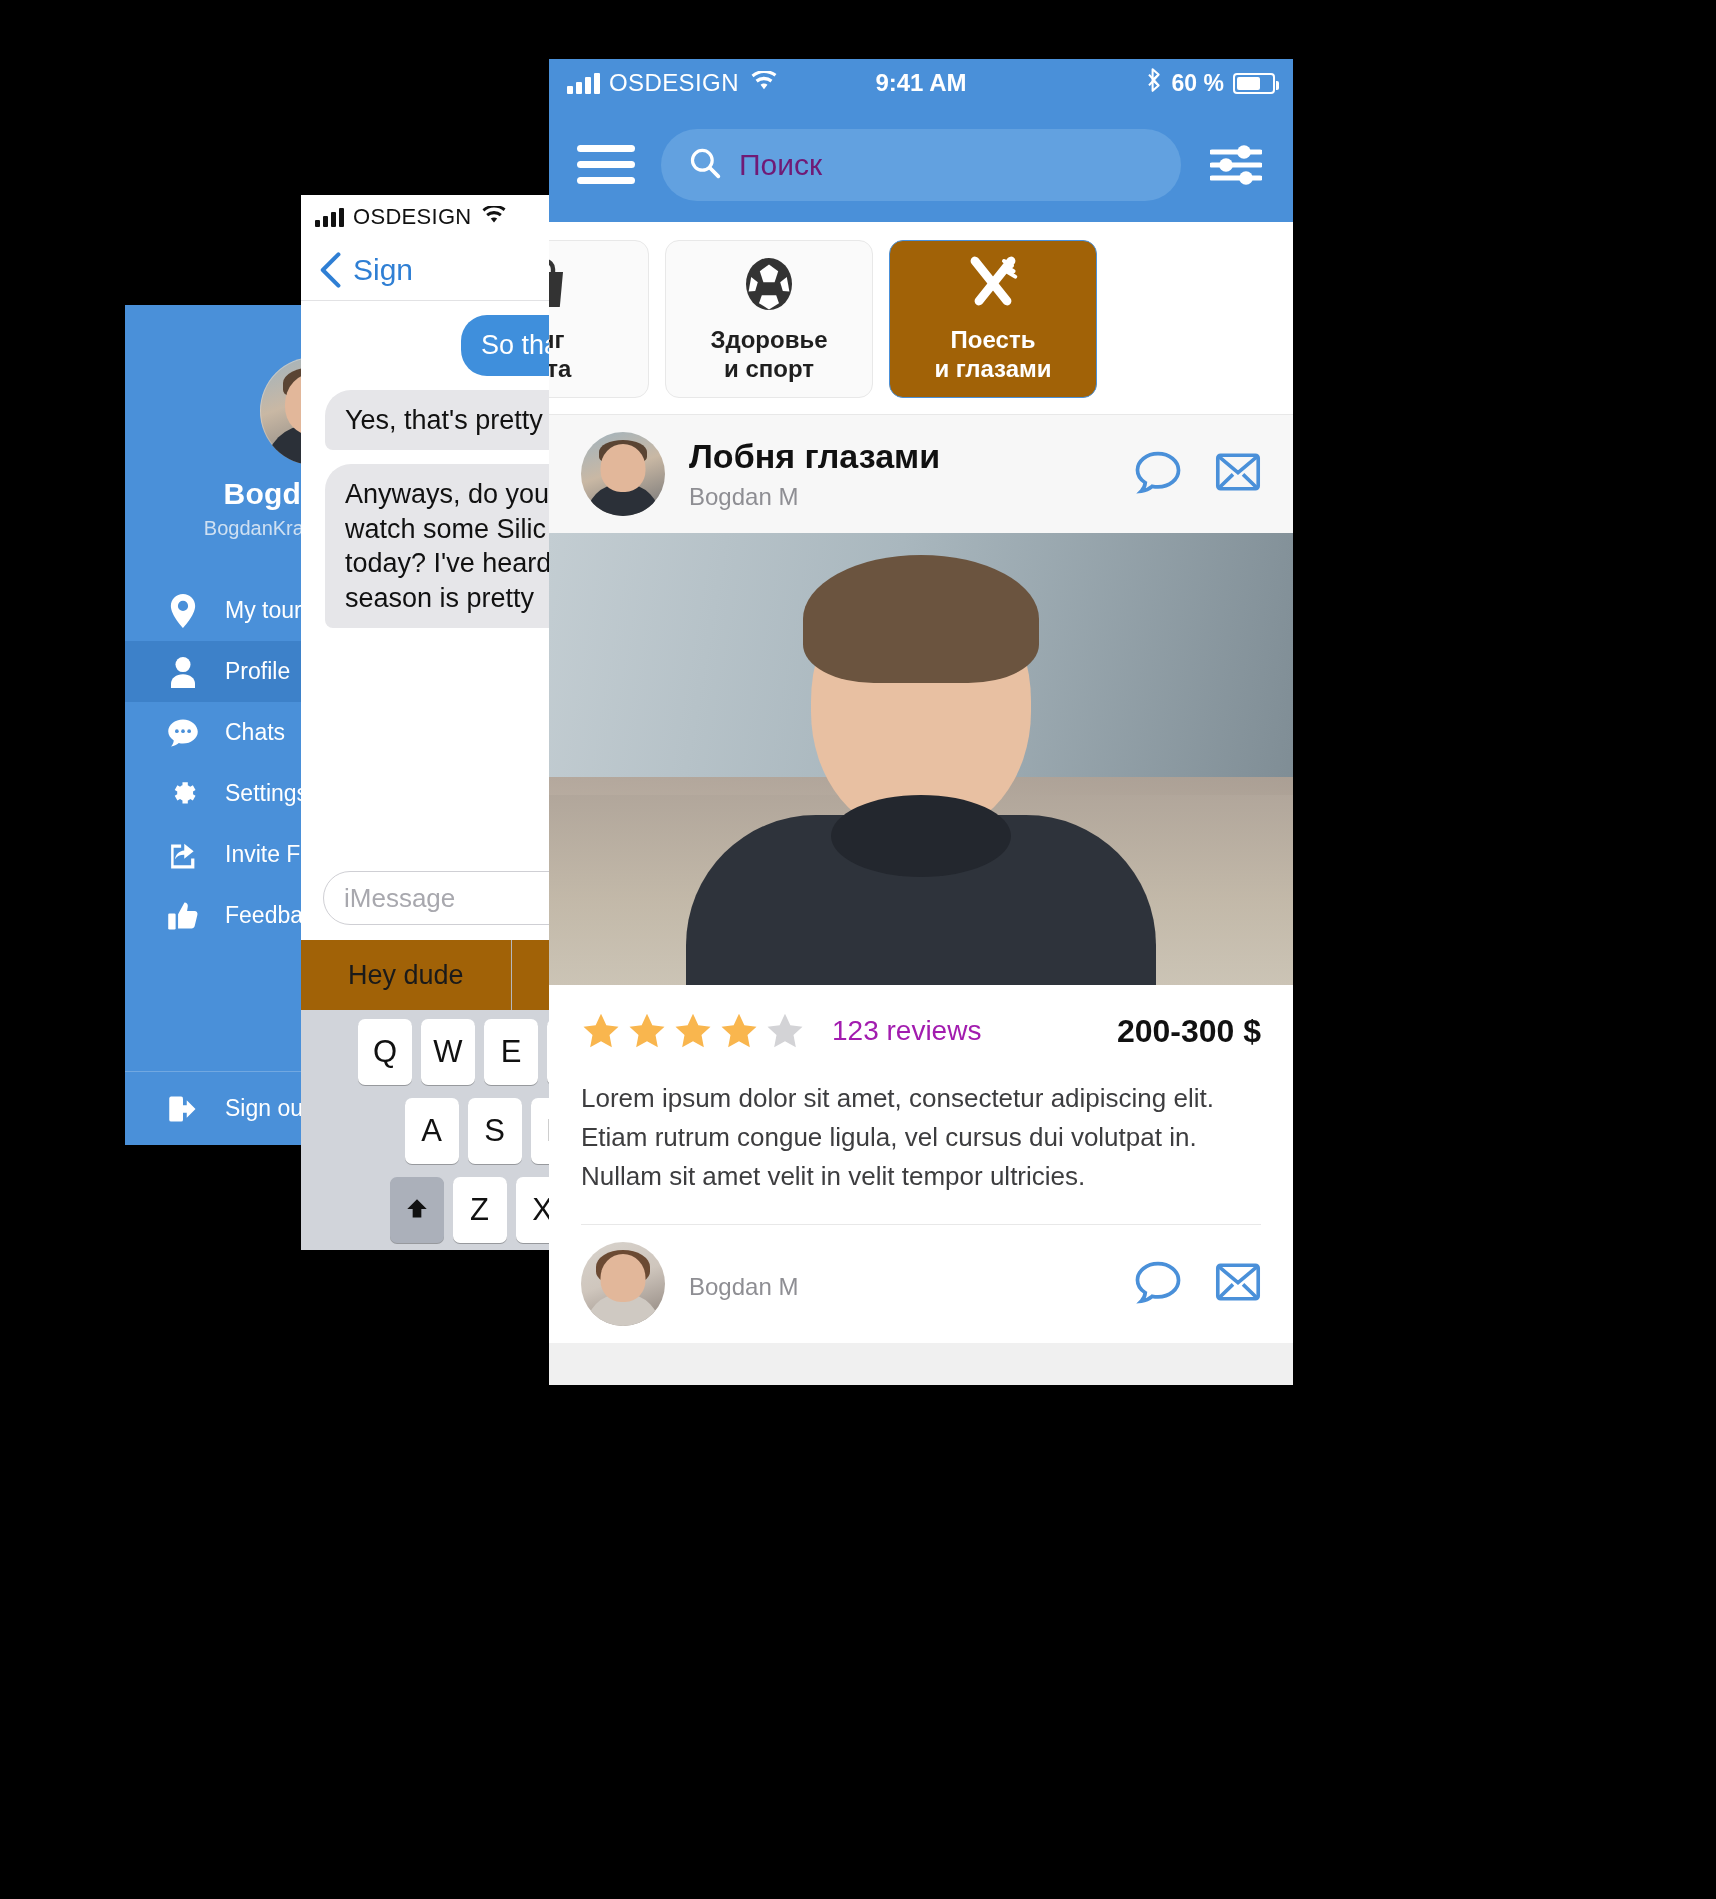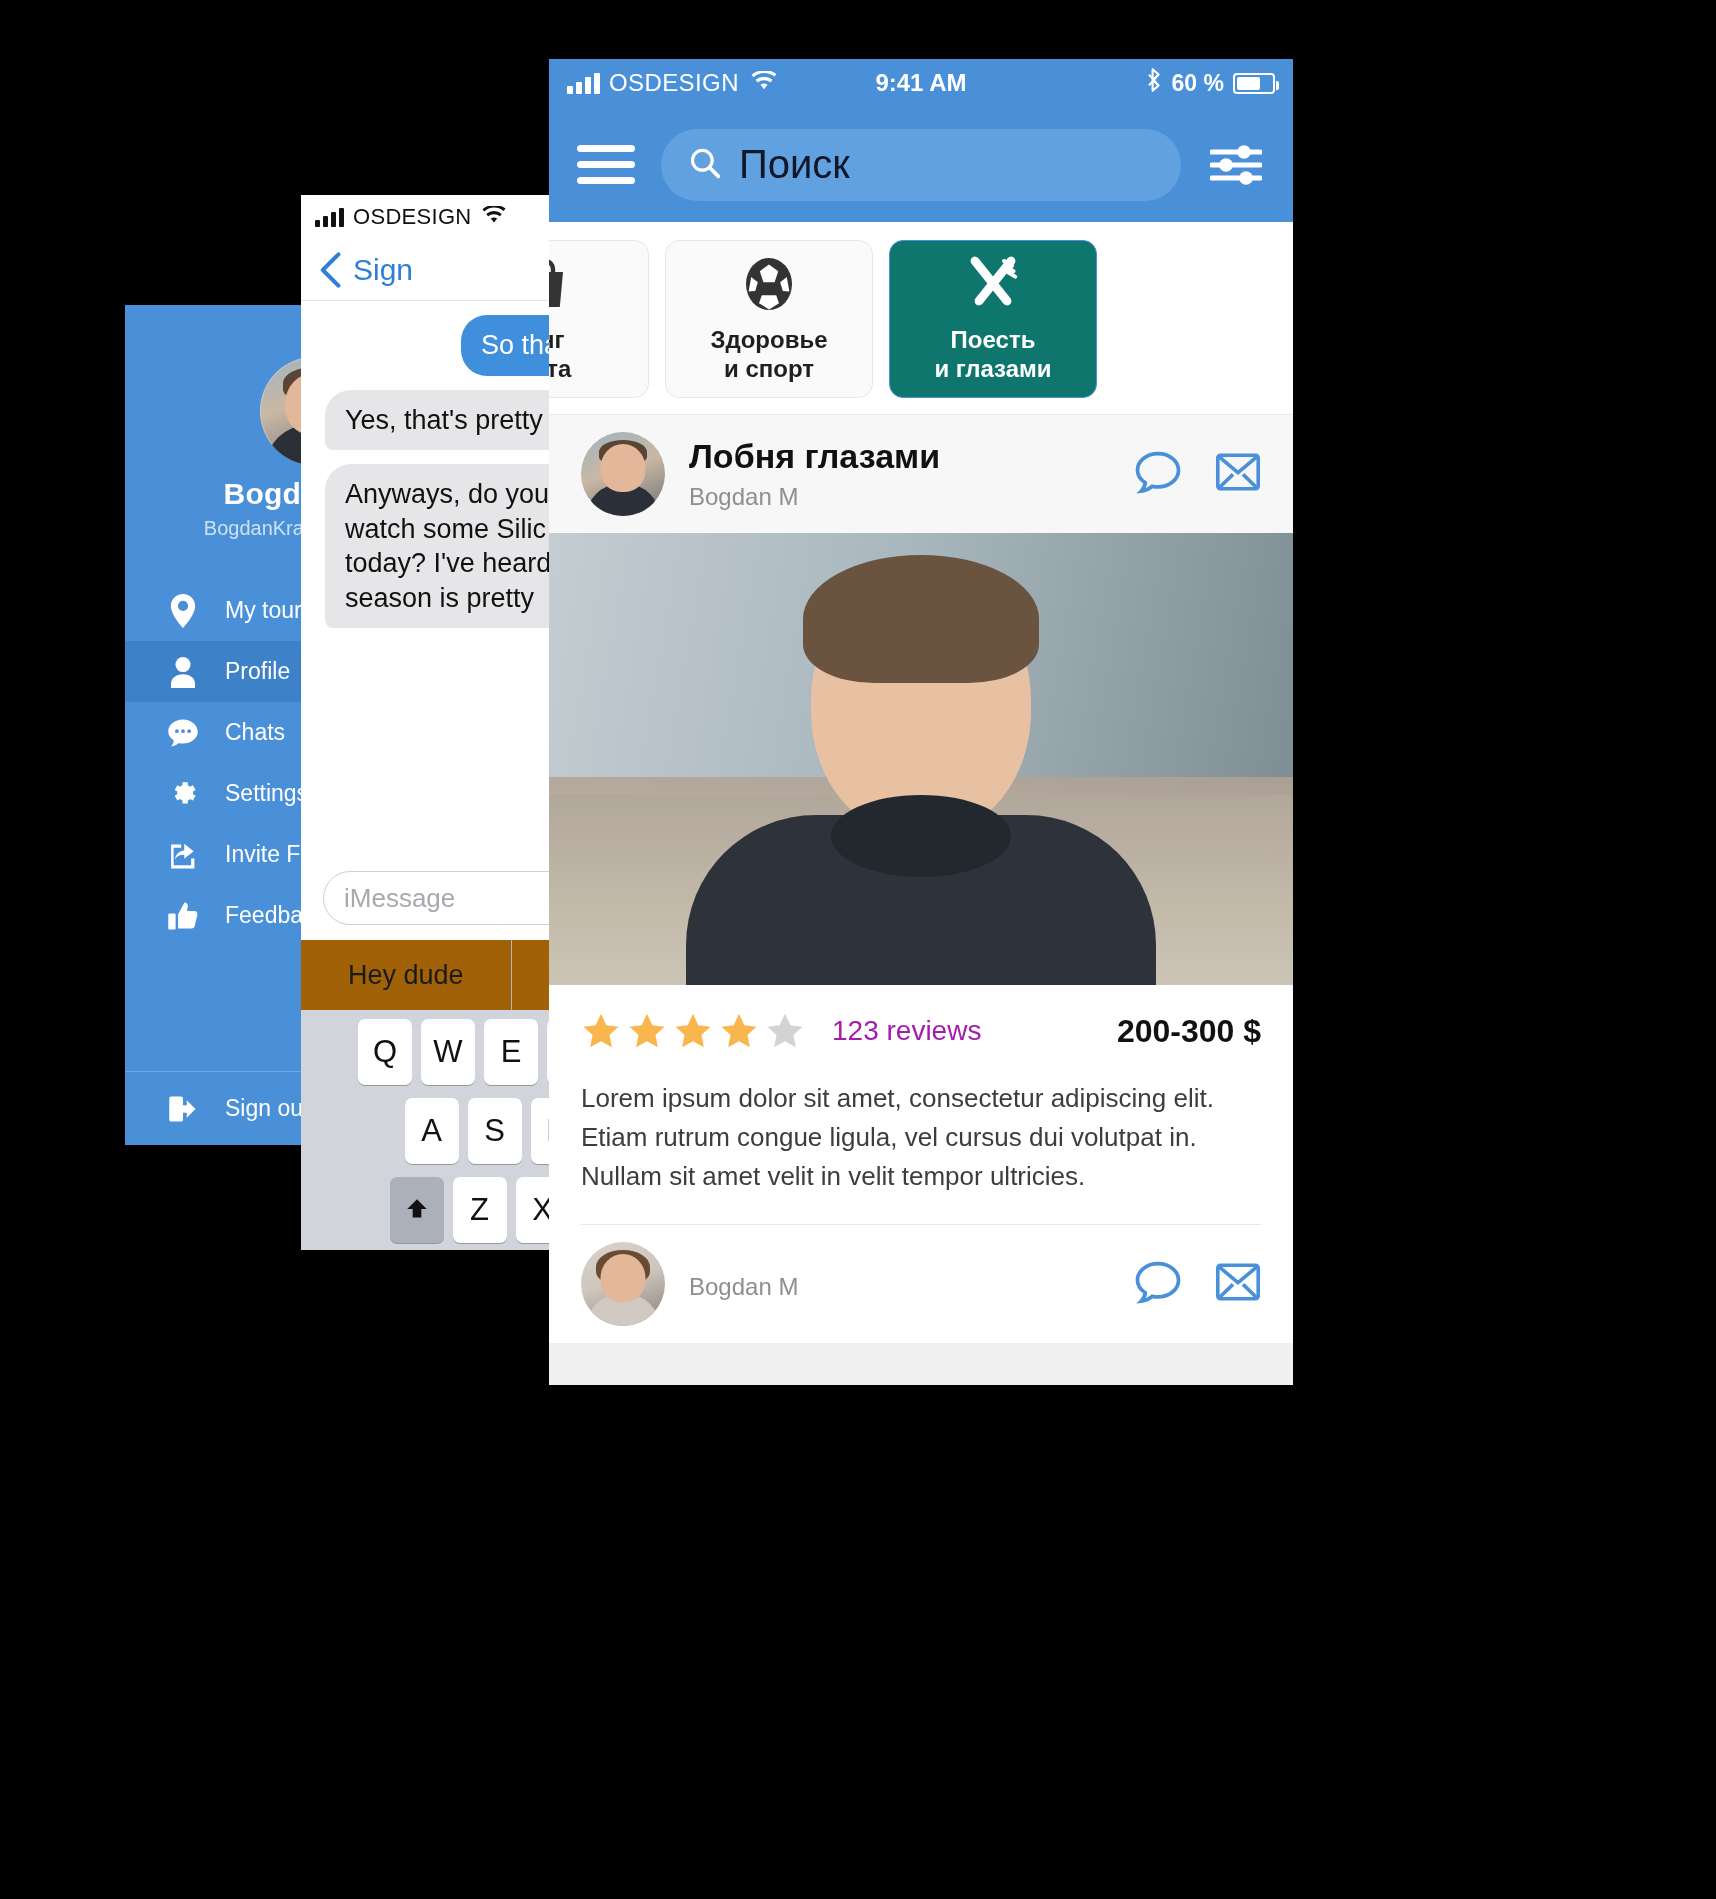--- a/index.html
+++ b/index.html
@@ -161,34 +161,34 @@
   .fd-searchbar {
     height:115px; background:#4a90d9; display:flex; align-items:center;
     padding: 0 28px; gap: 26px;
   }
   .hamb { width:58px; display:flex; flex-direction:column; gap:9px; cursor:pointer;}
   .hamb span{display:block; height:7px; background:#fff; border-radius:4px;}
   .fd-search {
     flex:1; height:72px; background:#62a1e0; border-radius:36px;
     display:flex; align-items:center; padding-left:28px; gap:18px;
   }
-  .fd-search .txt { color:#0f172a; font-size:40px; }
+  .fd-search .txt { color:#701a75; font-size:30px; }
   .fd-filter { width:58px; display:flex; justify-content:center; }
 
   .fd-cats {
     background:#fff; padding: 18px 0 16px 0; display:flex; gap:16px;
     padding-left:10px; overflow:hidden;
   }
   .cat {
     flex: 0 0 208px; height: 158px; border:1px solid #e8e8e8; border-radius:14px;
     background:#fafafa; display:flex; flex-direction:column; align-items:center;
     justify-content:center; gap:12px;
   }
   .cat.first { margin-left: -118px; }
-  .cat.active { background:#0f766e; border-color:#4a90d9; }
+  .cat.active { background:#a16207; border-color:#4a90d9; }
   .cat .lbl { font-size:24px; font-weight:700; color:#1f1f1f; text-align:center; line-height:1.22; }
   .cat.active .lbl { color:#fff; }
   .cat .ico { height:58px; display:flex; align-items:center; }
 
   .fd-divider { height:1px; background:#e8e8e8; }
 
   .post-head {
     height:118px; background:#f7f7f7; display:flex; align-items:center; padding:0 32px; gap:24px;
   }
   .post-av {

